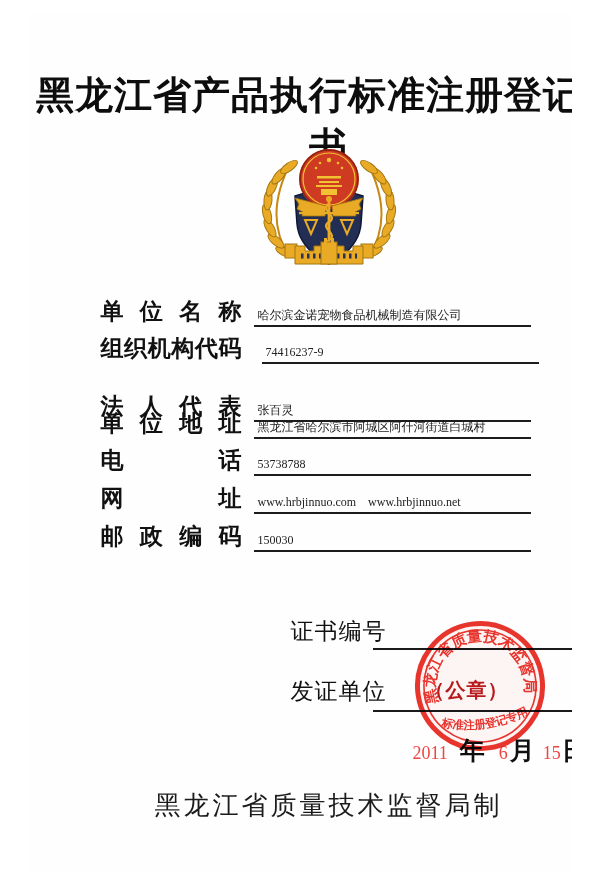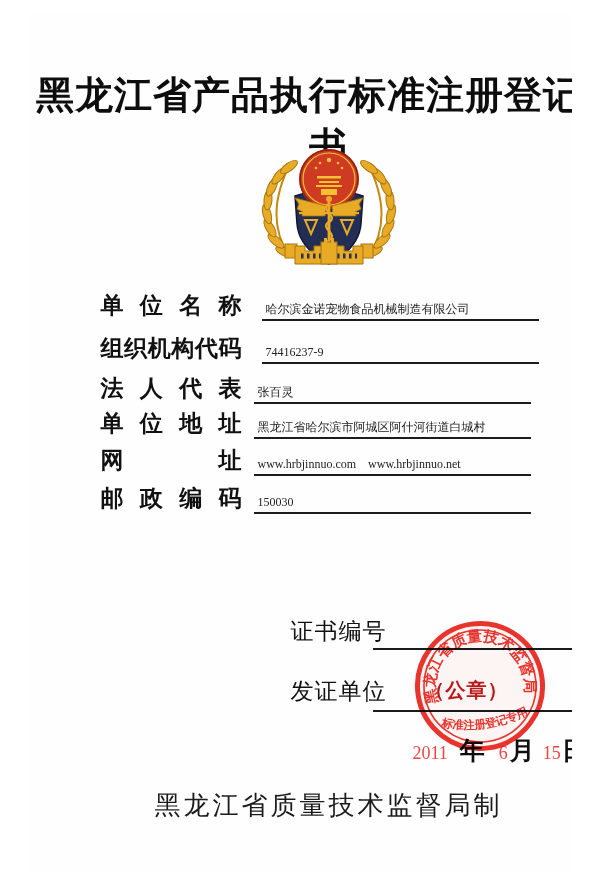--- a/index.html
+++ b/index.html
@@ -12,23 +12,23 @@
     position:absolute; top:58px; left:0; width:600px; margin:0;
     text-align:center; font-size:38px; font-weight:bold; letter-spacing:1px;
     color:#0d0d0d;
   }
   .emblem{ position:absolute; left:230px; top:134px; }
 
   .field-row{
     position:absolute; left:72px; width:470px; height:30px;
     display:flex; align-items:flex-end;
   }
-  .field-row:nth-of-type(1){top:279px;gap:8px;}
+  .field-row:nth-of-type(1){top:285px;}
   .field-row:nth-of-type(2){top:322px;gap:8px;}
-  .field-row:nth-of-type(3){top:362px;}
+  .field-row:nth-of-type(3){top:380px;}
   .field-row:nth-of-type(4){top:397px;}
   .field-row:nth-of-type(5){top:434px;}
   .field-row:nth-of-type(6){top:472px;}
   .field-row:nth-of-type(7){top:510px;}
   .flabel{
     display:inline-block; width:141px; flex:0 0 141px;
     font-size:23px; font-weight:bold; color:#111;
     text-align:justify; text-align-last:justify; text-justify:inter-character;
     padding-bottom:3px; line-height:1.1;
   }
@@ -154,20 +154,24 @@
   </div>
   <div class="field-row">
     <span class="flabel">法人代表</span>
     <span class="fvalue">张百灵</span>
   </div>
   <div class="field-row">
     <span class="flabel">单位地址</span>
     <span class="fvalue">黑龙江省哈尔滨市阿城区阿什河街道白城村</span>
   </div>
   <div class="field-row">
+    <span class="flabel">电话</span>
+    <span class="fvalue">53738788</span>
+  </div>
+  <div class="field-row">
     <span class="flabel">网址</span>
     <span class="fvalue">www.hrbjinnuo.com　www.hrbjinnuo.net</span>
   </div>
   <div class="field-row">
     <span class="flabel">邮政编码</span>
     <span class="fvalue">150030</span>
   </div>
 
   <p class="certno-label">证书编号</p>
   <div class="fill-line line-certno"></div>

